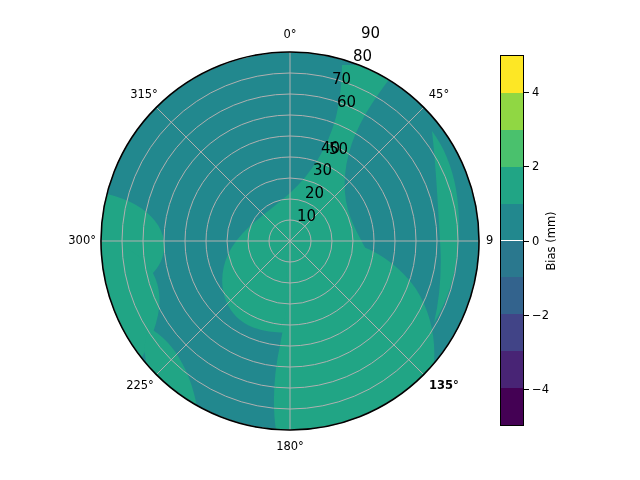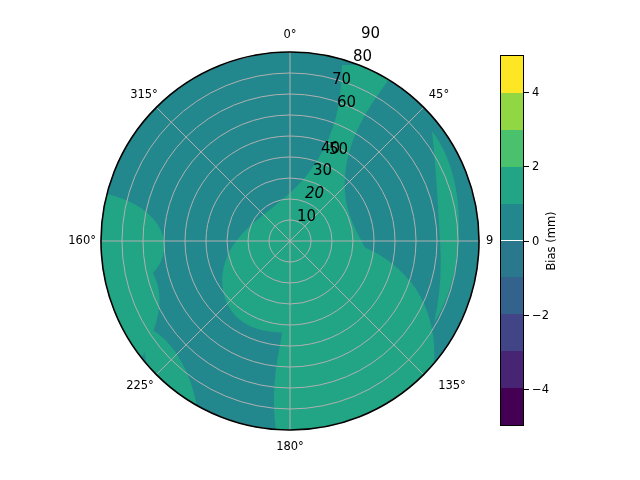--- a/index.html
+++ b/index.html
@@ -148,28 +148,28 @@
         <line x1="56.4" y1="56.4" x2="323.6" y2="323.6"></line>
         <line x1="323.6" y1="56.4" x2="56.4" y2="323.6"></line>
       </g>
 
       <circle cx="190" cy="190" r="189" fill="none" stroke="#000000" stroke-width="1.6"></circle>
     </svg>
 
     <div class="ang" style="left:170px;top:-24px;width:40px;">0°</div>
     <div class="ang" style="left:316px;top:36px;width:46px;">45°</div>
     <div class="ang" style="left:386px;top:182px;width:40px;text-align:left;">90°</div>
-    <div class="ang" style="left:324px;top:327px;width:56px;">135°</div>
+    <div class="ang" style="left:316px;top:327px;width:56px;font-weight:bold;">135°</div>
     <div class="ang" style="left:162px;top:388px;width:56px;">180°</div>
     <div class="ang" style="left:12px;top:327px;width:56px;">225°</div>
-    <div class="ang" style="left:-60px;top:182px;width:56px;text-align:right;">160°</div>
+    <div class="ang" style="left:-60px;top:182px;width:56px;text-align:right;">300°</div>
     <div class="ang" style="left:16px;top:36px;width:56px;">315°</div>
 
     <div class="rad" style="left:197px;top:156px;">10</div>
-    <div class="rad" style="left:205px;top:133px;font-style:italic;">20</div>
+    <div class="rad" style="left:205px;top:133px;">20</div>
     <div class="rad" style="left:213px;top:110px;">30</div>
     <div class="rad" style="left:221px;top:88px;">40</div>
     <div class="rad" style="left:229px;top:65px;margin-top:24px;">50</div>
     <div class="rad" style="left:237px;top:42px;">60</div>
     <div class="rad" style="left:232px;top:19px;">70</div>
     <div class="rad" style="left:253px;top:-4px;">80</div>
     <div class="rad" style="left:261px;top:-27px;">90</div>
   </div>
 
   <div class="mask" style="left:494px;top:200px;width:6px;height:86px;"></div>

